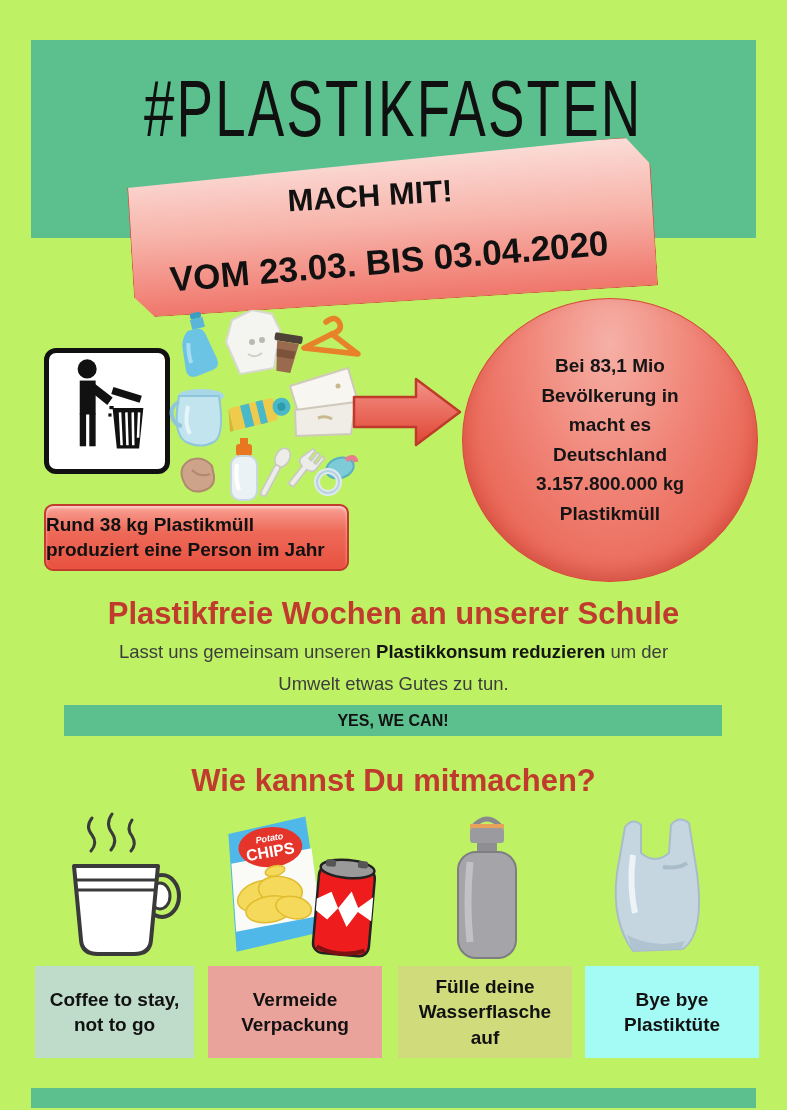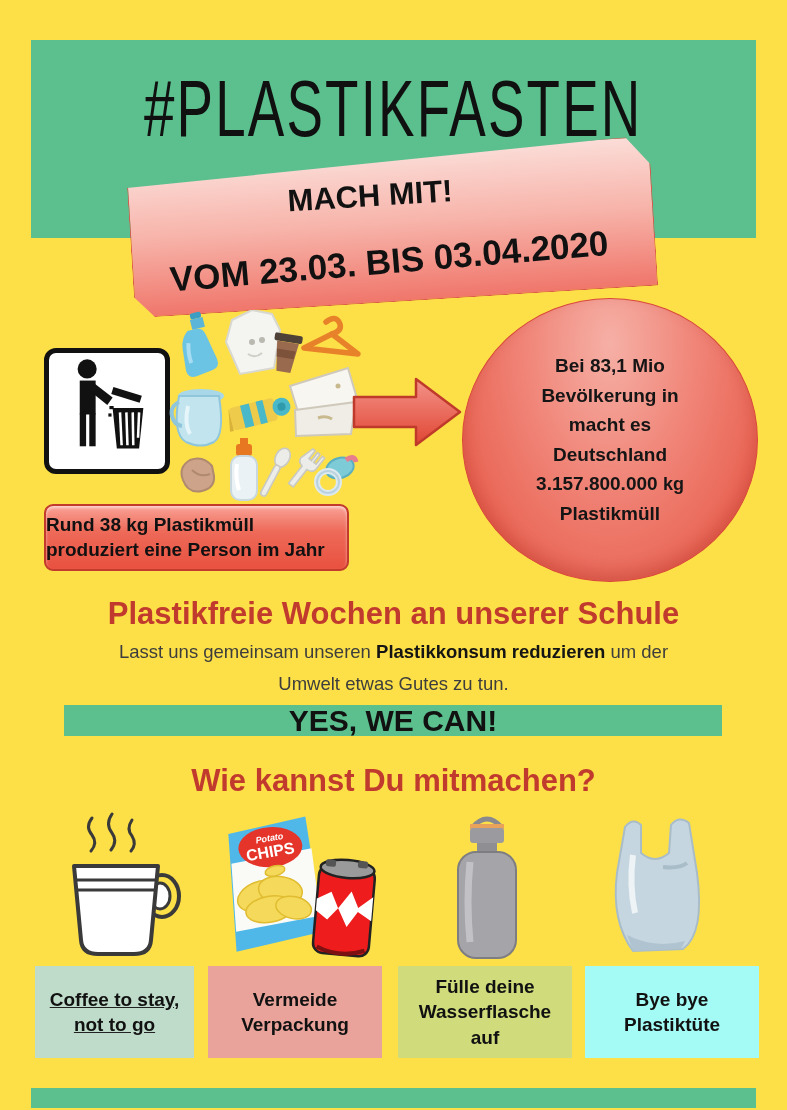--- a/index.html
+++ b/index.html
@@ -1,16 +1,16 @@
 <!DOCTYPE html>
 <html><head>
 <meta charset="utf-8">
 <style>
   html,body{margin:0;padding:0;background:#fff;}
-  .page{position:relative;width:787px;height:1110px;background:#fde047;overflow:hidden;
+  .page{position:relative;width:787px;height:1110px;background:#bef264;overflow:hidden;
         font-family:"Liberation Sans",sans-serif;color:#222;}
 
   
   .green-band{position:absolute;left:31px;top:40px;width:725px;height:198px;}
   .title-wrap{position:absolute;left:31px;top:58px;width:725px;height:100px;
               display:flex;align-items:center;justify-content:center;}
   .poster-title{font-size:76px;font-weight:400;letter-spacing:3px;color:#101010;
                 transform:scaleX(.72) scaleY(1.04);white-space:nowrap;}
 
   
@@ -45,21 +45,21 @@
   .h-red{position:absolute;left:0;width:787px;text-align:center;
          font-size:31px;font-weight:700;}
   .heading1{top:596px;}
   .heading2{top:763px;}
   .para{position:absolute;left:0;width:787px;text-align:center;font-size:18.5px;color:#3d3d3d;}
   .para b{color:#141414;}
   .para1{top:641px;}
   .para2{top:673px;}
   .yes-band{position:absolute;left:64px;top:705px;width:658px;height:31px;
             display:flex;align-items:center;justify-content:center;
-            font-size:30px;font-weight:700;color:#111;}
+            font-size:16px;font-weight:700;color:#111;}
 
   
   .icon-slot{position:absolute;top:810px;height:150px;display:flex;align-items:flex-end;justify-content:center;}
   .slot1{left:52px;width:140px;}
   .slot2{left:218px;width:160px;}
   .slot3{left:432px;width:110px;}
   .slot4{left:598px;width:120px;}
   .action-box{position:absolute;top:966px;height:92px;display:flex;flex-direction:column;
               align-items:center;justify-content:center;}
   .action-box div{font-size:19px;font-weight:700;color:#111;line-height:1.32;white-space:nowrap;}
@@ -284,21 +284,21 @@
 
   <div class="icon-slot slot4">
     <svg width="110" height="145" viewBox="0 0 110 145">
       <path d="M22 12 Q30 2 38 10 L38 38 Q52 50 66 38 L68 10 Q76 0 86 8 L94 58 Q102 118 80 134 L30 136 Q8 106 14 58 Z" fill="#C6D6E0" stroke="#A9BDC9" stroke-width="2"></path>
       <path d="M30 40 q-4 30 2 58" stroke="#FFFFFF" stroke-width="6" fill="none" opacity=".7"></path>
       <path d="M60 52 q16 2 24 -4" stroke="#A9BDC9" stroke-width="4" fill="none"></path>
       <path d="M24 120 q28 14 58 6 l-4 8 L30 136 Z" fill="#AFC4D0"></path>
     </svg>
   </div>
 
-  <div class="action-box box1" style="background-color: rgb(191, 220, 202); text-decoration: underline;">
+  <div class="action-box box1" style="background-color: rgb(191, 220, 202);">
     <div>Coffee to stay,</div>
     <div>not to go</div>
   </div>
   <div class="action-box box2" style="background-color: rgb(233, 163, 154);">
     <div>Vermeide</div>
     <div>Verpackung</div>
   </div>
   <div class="action-box box3" style="background-color: rgb(208, 219, 123);">
     <div>Fülle deine</div>
     <div>Wasserflasche</div>

